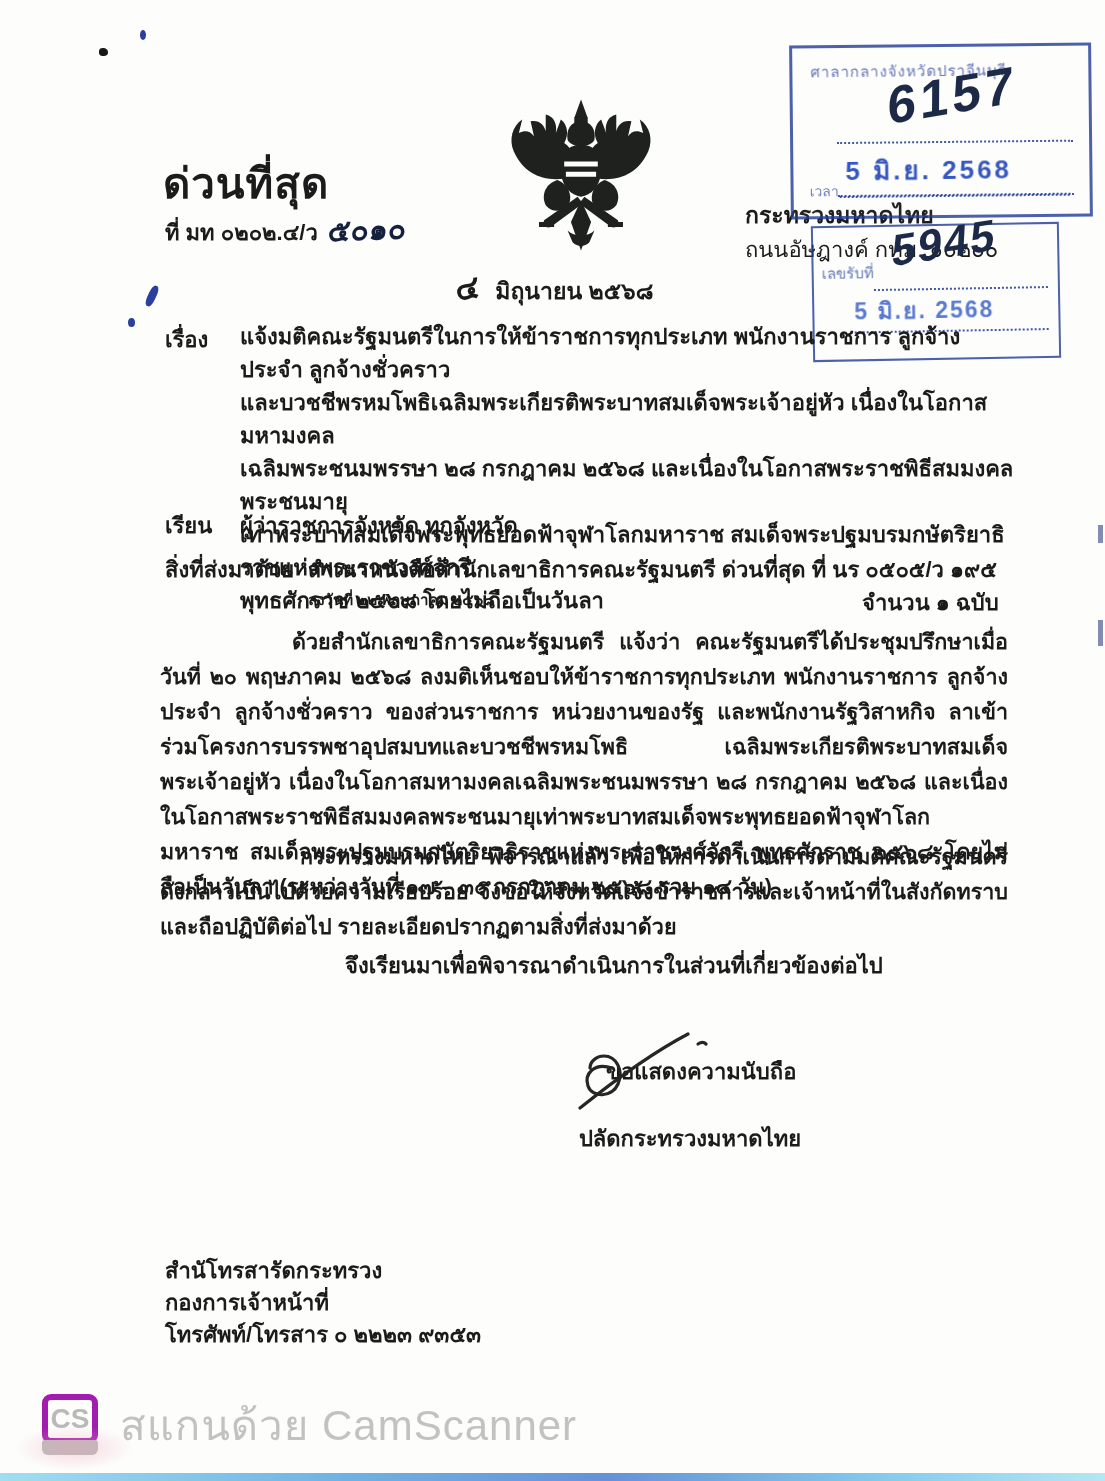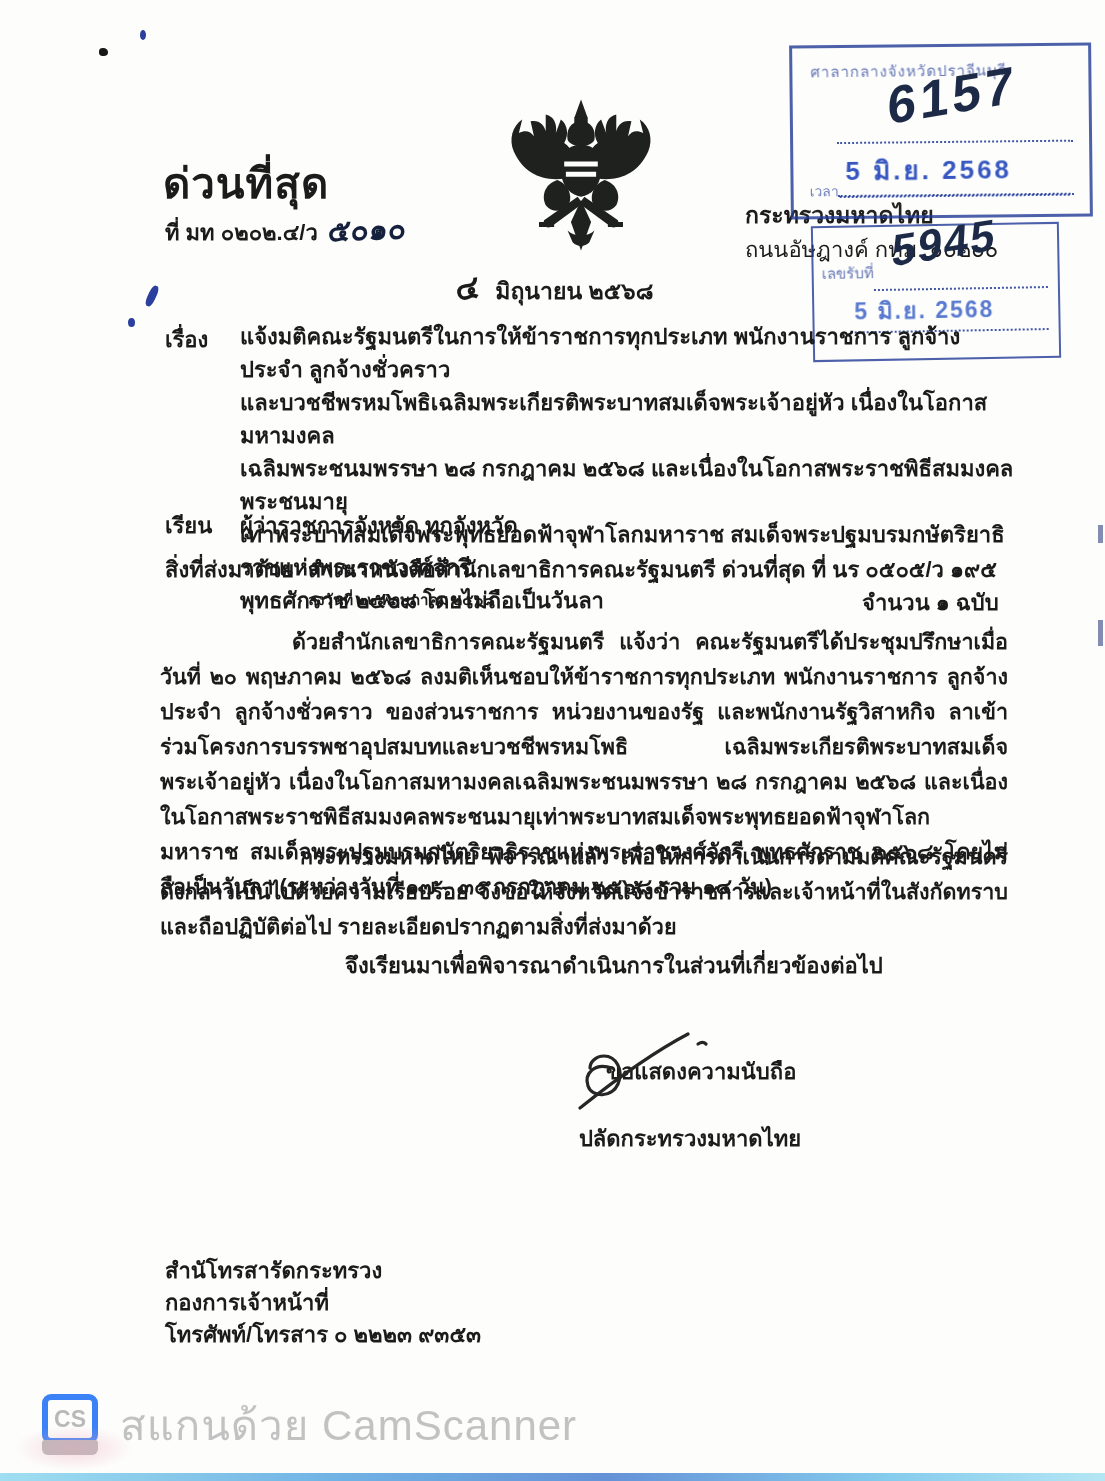--- a/index.html
+++ b/index.html
@@ -71,22 +71,22 @@
   .p2{top:840px;text-indent:140px;}
   .closing{position:absolute;left:345px;top:948px;font-size:22px;font-weight:600;}
   .salute{position:absolute;left:606px;top:1012px;font-size:22px;font-weight:600;margin-top:42px;}
   .sig{position:absolute;left:560px;top:1032px;}
   .sig-name{position:absolute;left:545px;top:1088px;width:290px;text-align:center;font-size:22px;font-weight:600;}
   .sig-title{position:absolute;left:545px;top:1121px;width:290px;text-align:center;font-size:22px;font-weight:600;}
   .footer{position:absolute;left:165px;top:1255px;font-size:22px;font-weight:600;line-height:32px;}
   
   .cs-bar{position:absolute;left:42px;top:1392px;display:flex;align-items:center;gap:22px;}
   .cs-logo{width:56px;height:62px;position:relative;}
-  .cs-box{width:44px;height:38px;border:6px solid #3b82f6;border-radius:9px;color:#b9b9b9;
-    font-size:23px;font-weight:bold;display:flex;align-items:center;justify-content:center;}
+  .cs-box{width:44px;height:38px;border:6px solid #a21caf;border-radius:9px;color:#b9b9b9;
+    font-size:28px;font-weight:bold;display:flex;align-items:center;justify-content:center;}
   .cs-tab{width:56px;height:15px;background:#b9b9b9;border-radius:3px 3px 6px 6px;margin-top:-4px;}
   .cs-text{font-size:42px;color:#c2c2c2;font-weight:400;letter-spacing:1px;}
   .edge-mark{position:absolute;right:2px;width:5px;background:#31427e;opacity:.6;}
 </style>
 </head>
 <body>
 
 <div class="page">
 
   <div class="ink-speck" style="left:140px;top:30px;width:6px;height:10px;"></div>

